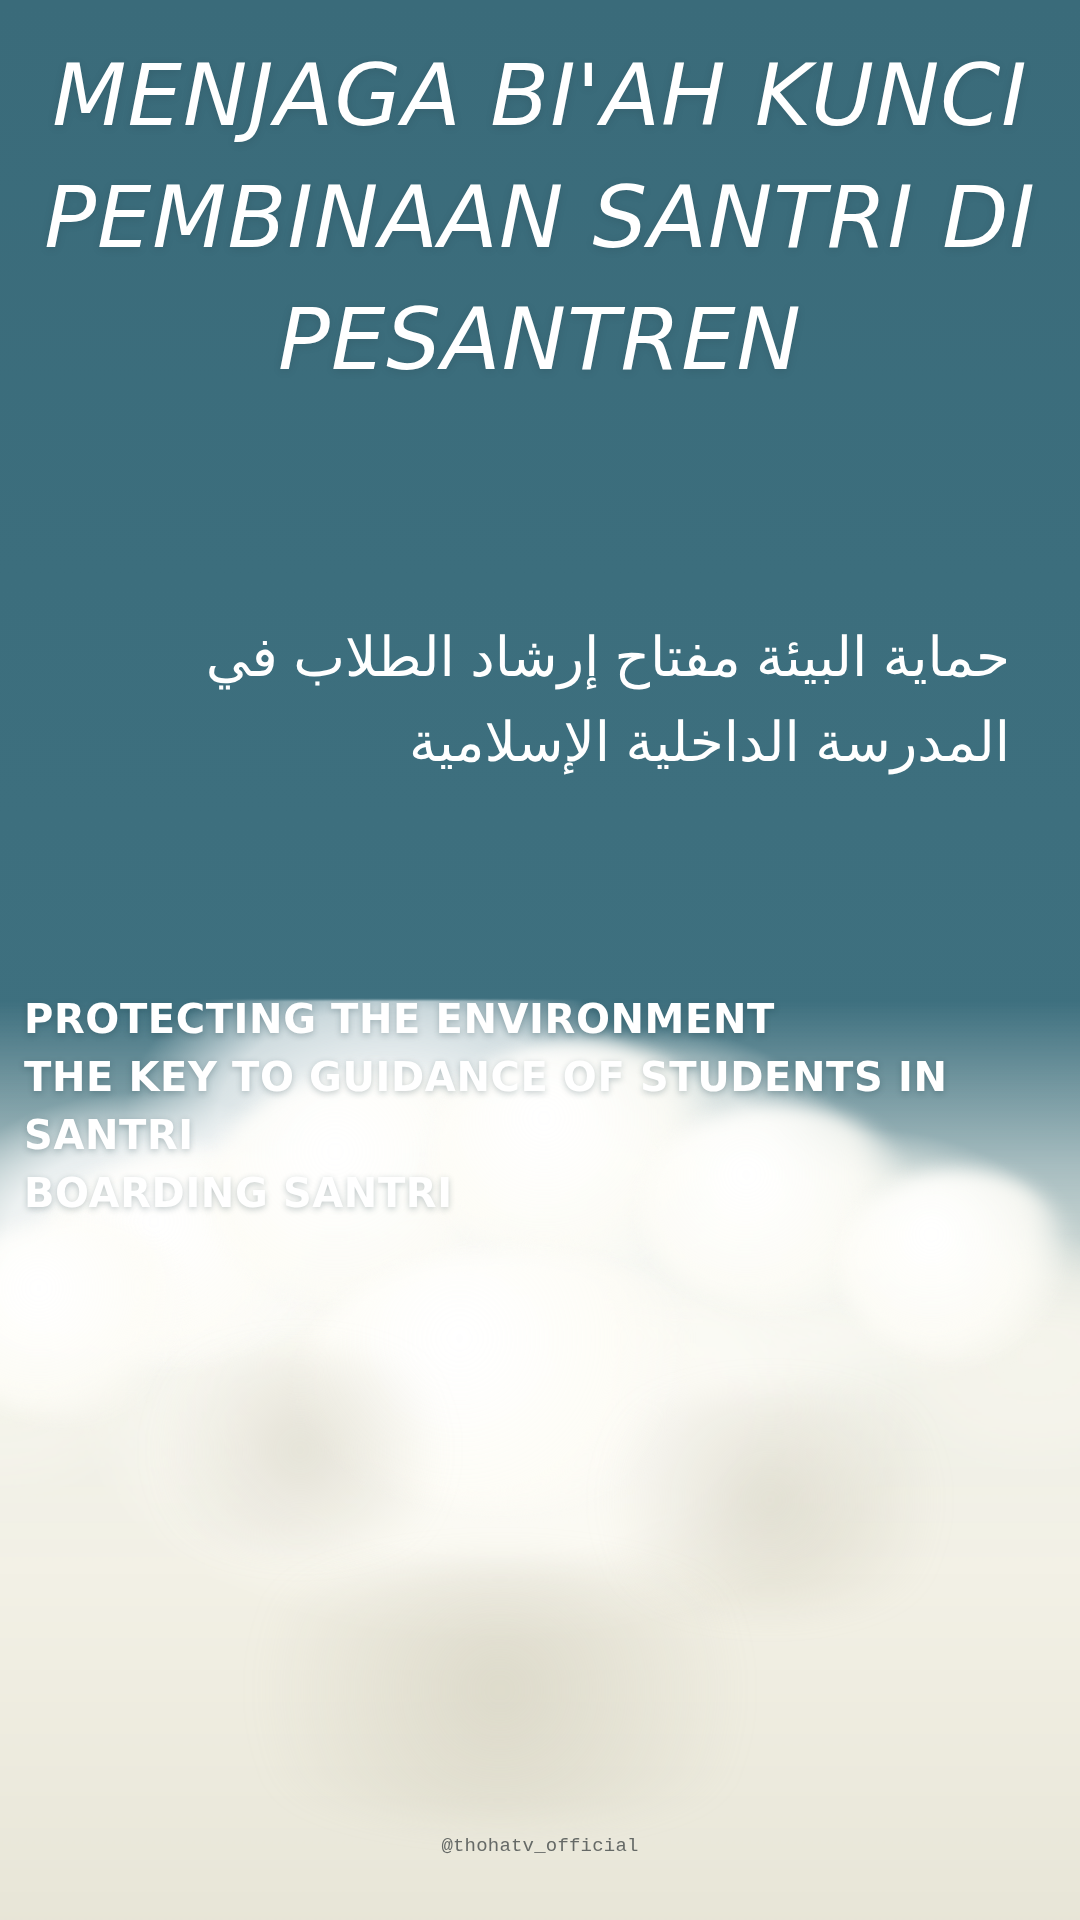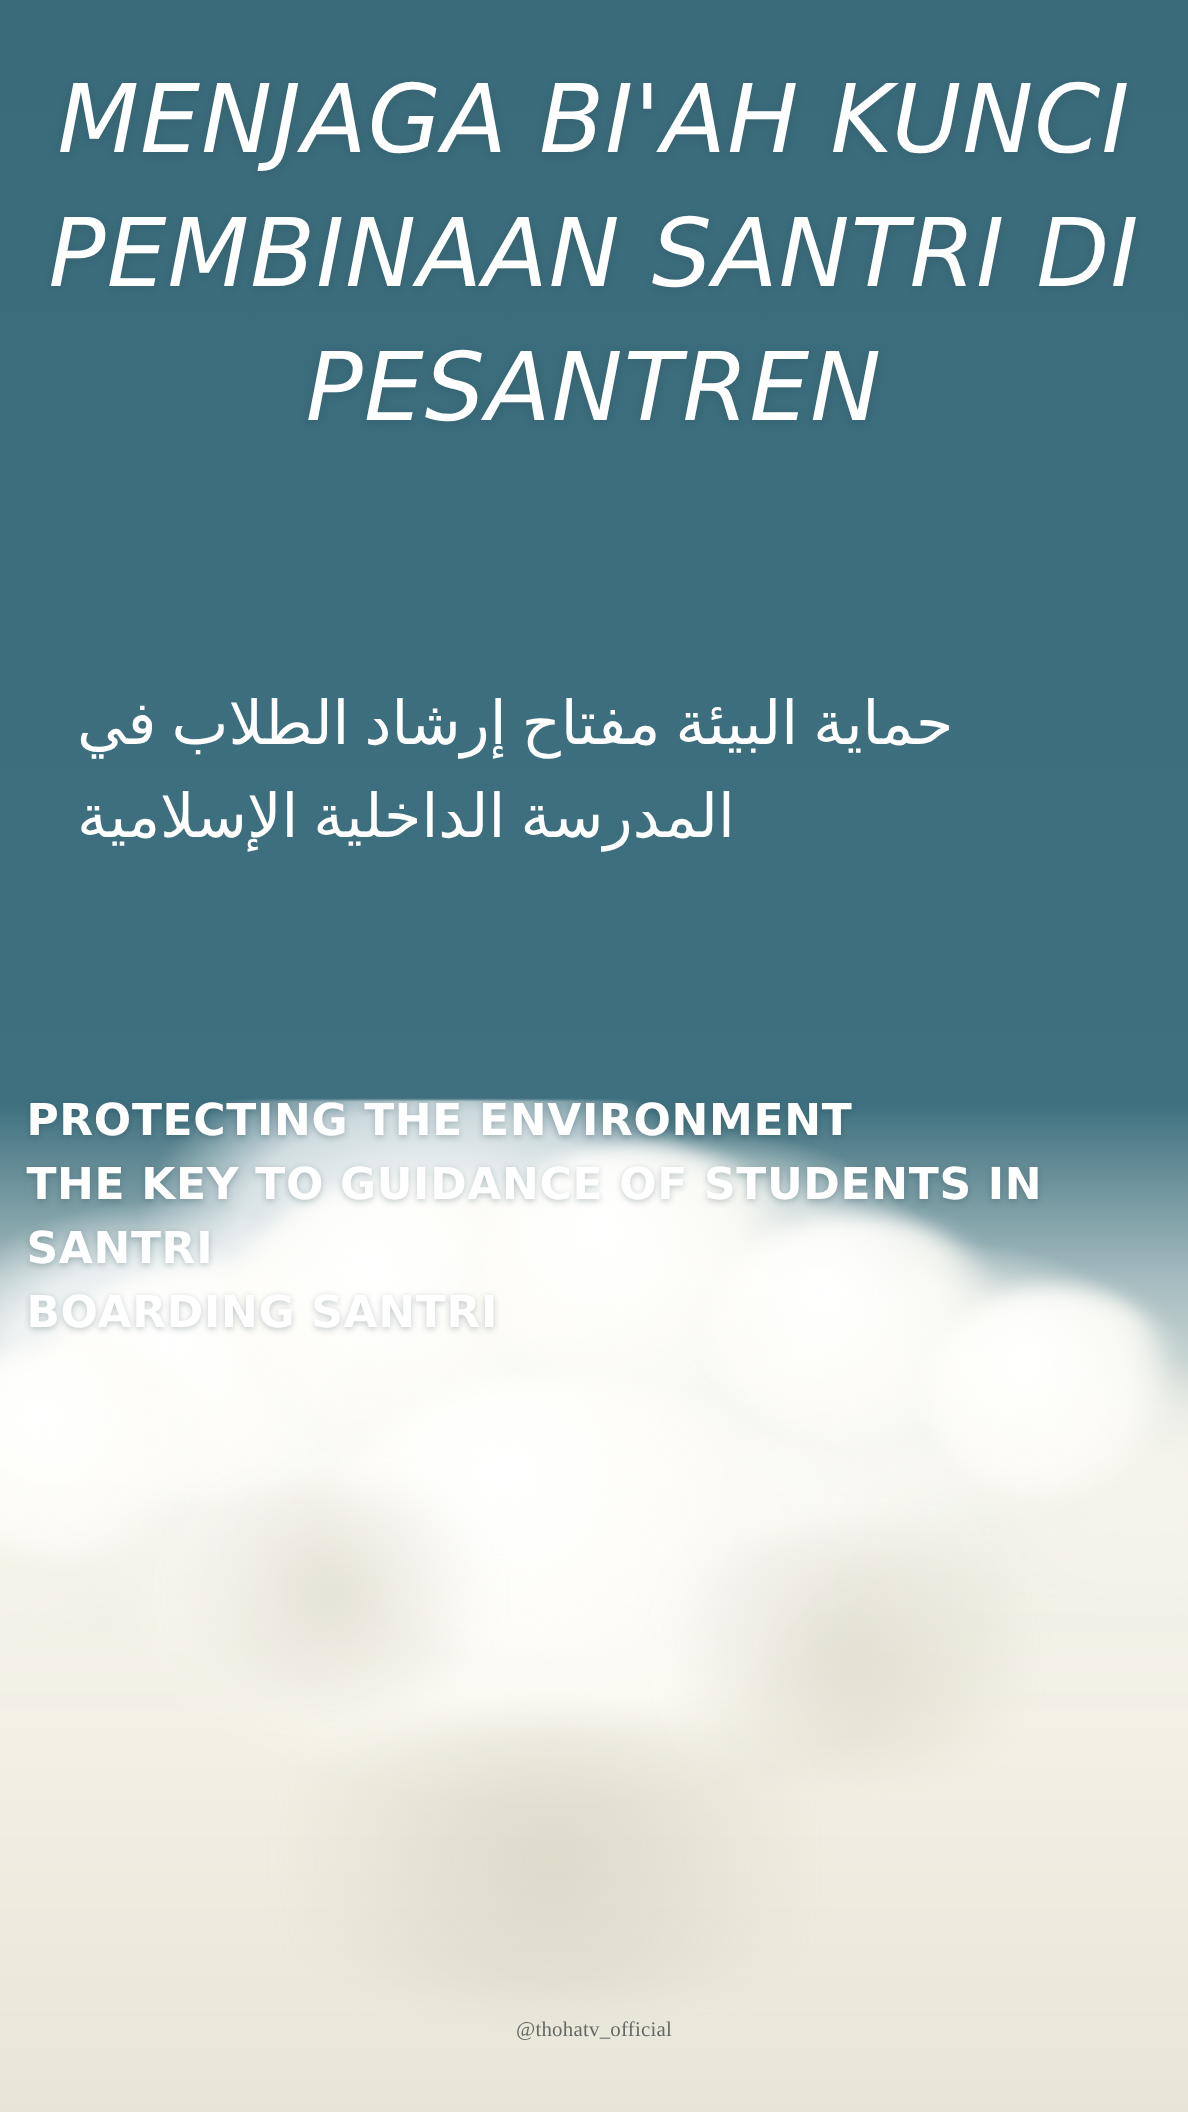--- a/index.html
+++ b/index.html
@@ -66,45 +66,45 @@
   .cloud-shade {
     position: absolute;
     border-radius: 50%;
     background: radial-gradient(circle at 50% 50%, rgba(196,192,172,0.42) 0%, rgba(196,192,172,0) 70%);
     filter: blur(16px);
   }
 
   
   .title {
     position: absolute;
-    top: 48px;
+    top: 34px;
     left: 0;
     right: 0;
     text-align: center;
     color: #ffffff;
     font-family: "DejaVu Sans", sans-serif;
     font-size: 86px;
     line-height: 1.42;
     letter-spacing: 1px;
     font-style: italic;
     font-weight: 400;
     padding: 0 40px;
     box-sizing: border-box;
     text-shadow: 0 2px 10px rgba(0,0,0,0.10);
   }
 
   .arabic {
     position: absolute;
     top: 615px;
     left: 0;
     right: 0;
-    text-align: left;
+    text-align: right;
     direction: rtl;
     color: #ffffff;
-    font-family: Liberation Serif, serif;
+    font-family: Liberation Sans, sans-serif;
     font-size: 55px;
     line-height: 1.55;
     font-weight: 400;
     padding: 0 70px;
     box-sizing: border-box;
   }
 
   .english {
     position: absolute;
     top: 990px;
@@ -123,21 +123,21 @@
   .english .ln { display: block; }
   .english .ln-wide { font-size: 40px; }
 
   .handle {
     position: absolute;
     left: 0;
     right: 0;
     top: 1835px;
     text-align: center;
     color: #5a5f5d;
-    font-family: Liberation Serif, serif;
+    font-family: Liberation Mono, monospace;
     font-size: 19px;
     letter-spacing: 0.2px;
     opacity: 0.92;
   }
 </style>
 </head>
 <body>
 
 <div class="poster">
 

